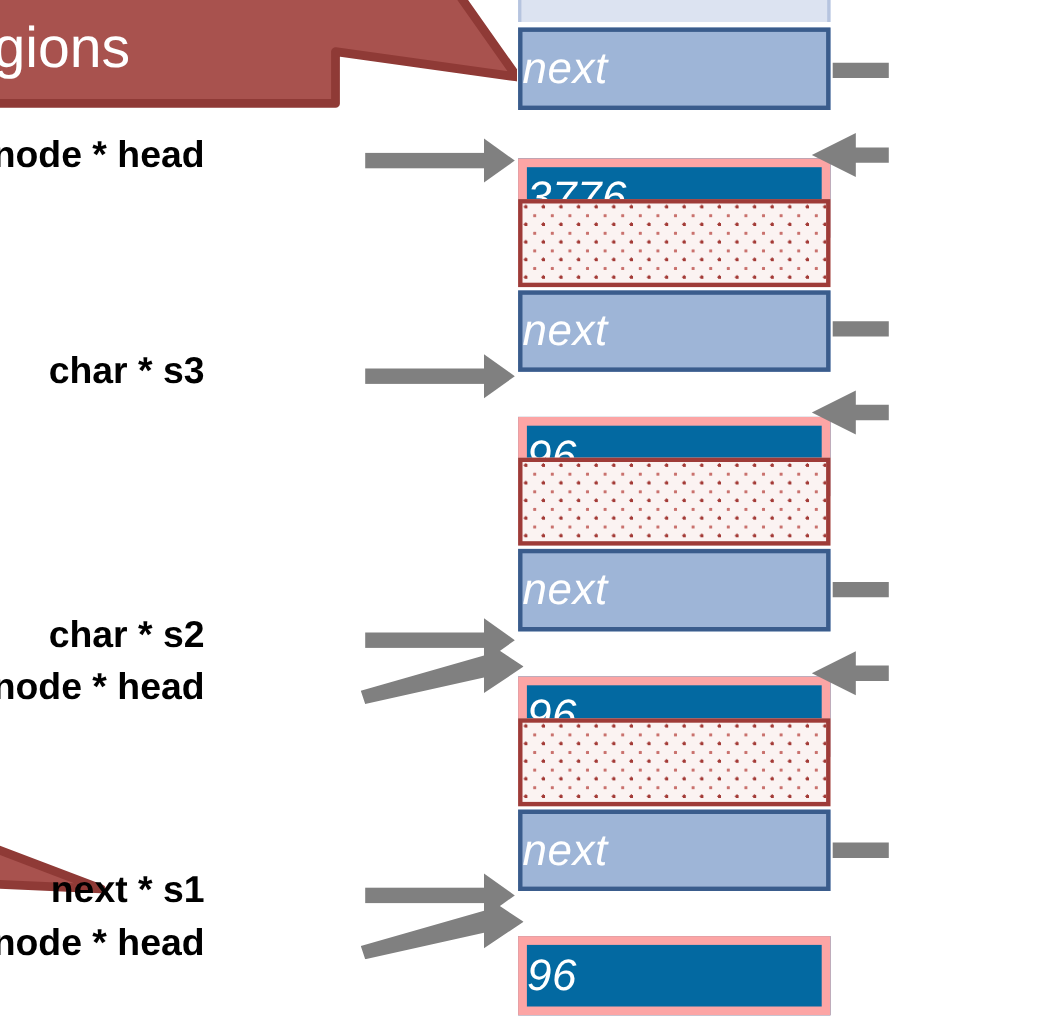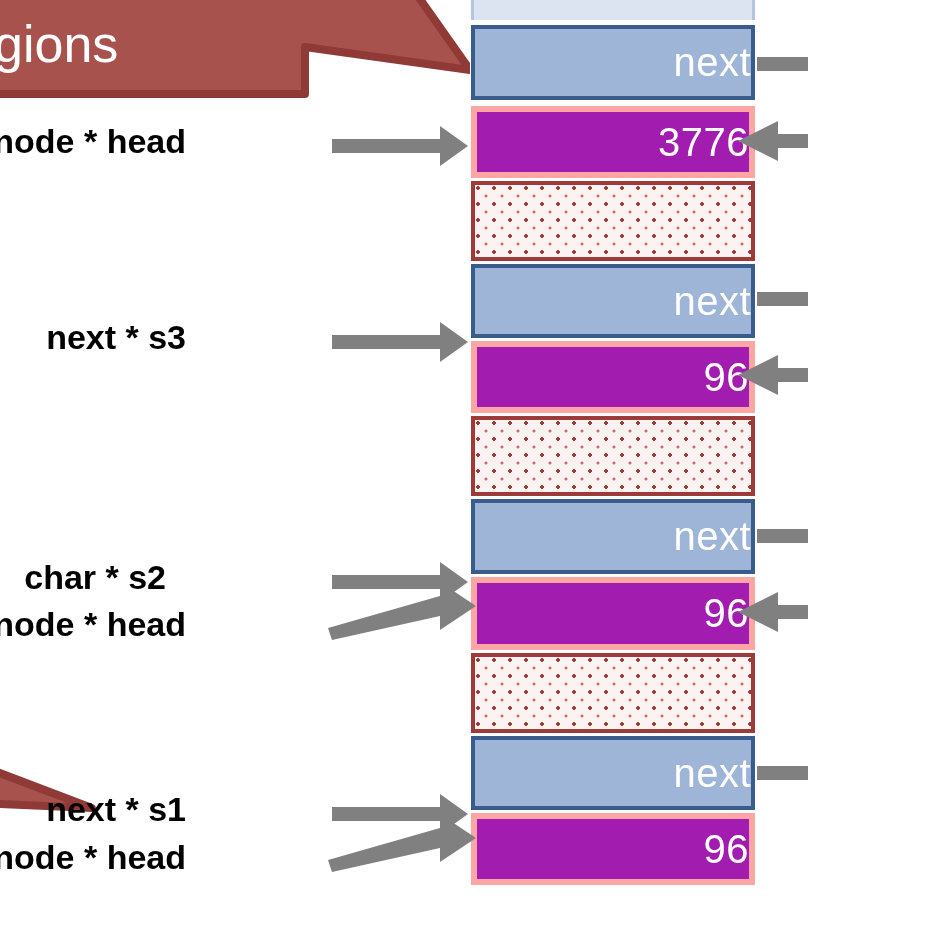--- a/index.html
+++ b/index.html
@@ -19,33 +19,35 @@
   }
 
   
   .blk {
     position: absolute;
     left: 471px;
     width: 284px;
     box-sizing: border-box;
     display: flex;
     align-items: center;
-    justify-content: flex-end;
+    justify-content: flex-start;
     color: #ffffff;
     font-size: 40px;
     font-weight: 400;
     letter-spacing: 0.5px;
+    font-style: italic;
   }
   .blk-next {
     background: #9EB5D7;
     border: 4px solid #3A5C8C;
   }
   .blk-size {
-    background: #a21caf;
-    border: 6px solid #fca5a5;
+    background: #0369a1;
+    border: 8px solid #fca5a5;
+    margin-top: 38px;
   }
   .blk-pale {
     background: #DCE3F1;
     border: 3px solid #B6C4DF;
     border-bottom: none;
   }
   .blk-free {
     background:
       radial-gradient(circle at 3px 3px, #A33A36 1.6px, rgba(0,0,0,0) 1.9px) 0 0 / 16px 16px,
       radial-gradient(circle at 3px 3px, #C9716D 1.4px, rgba(0,0,0,0) 1.7px) 8px 8px / 16px 16px,
@@ -193,25 +195,25 @@
       <polygon points="778,592 738,612 778,632" fill="#808080"></polygon>
     </g>
   </svg>
 
   <div class="null-sym" style="left:857px;top:24px;">Ø</div>
 
   <div class="lbl" style="right:622px;top:122px;">node * head</div>
   <div class="arrow-shaft" style="left:332px;top:139px;width:112px;"></div>
   <div class="arrow-head" style="left:440px;top:126px;"></div>
 
-  <div class="lbl" style="right:622px;top:318px;">next * s3</div>
+  <div class="lbl" style="right:622px;top:318px;">char * s3</div>
   <div class="arrow-shaft" style="left:332px;top:335px;width:112px;"></div>
   <div class="arrow-head" style="left:440px;top:322px;"></div>
 
-  <div class="lbl" style="right:642px;top:558px;">char * s2</div>
+  <div class="lbl" style="right:622px;top:558px;">char * s2</div>
   <div class="arrow-shaft" style="left:332px;top:575px;width:112px;"></div>
   <div class="arrow-head" style="left:440px;top:562px;"></div>
 
   <div class="lbl" style="right:622px;top:605px;">node * head</div>
   <svg style="position:absolute;left:328px;top:580px;width:148px;height:60px;" viewBox="0 0 148 60">
     <path d="M0,48 L112,16 L112,2 L148,26 L112,50 L112,36 L4,60 Z" fill="#808080"></path>
   </svg>
 
   <div class="lbl" style="right:622px;top:790px;">next * s1</div>
   <div class="arrow-shaft" style="left:332px;top:807px;width:112px;"></div>

